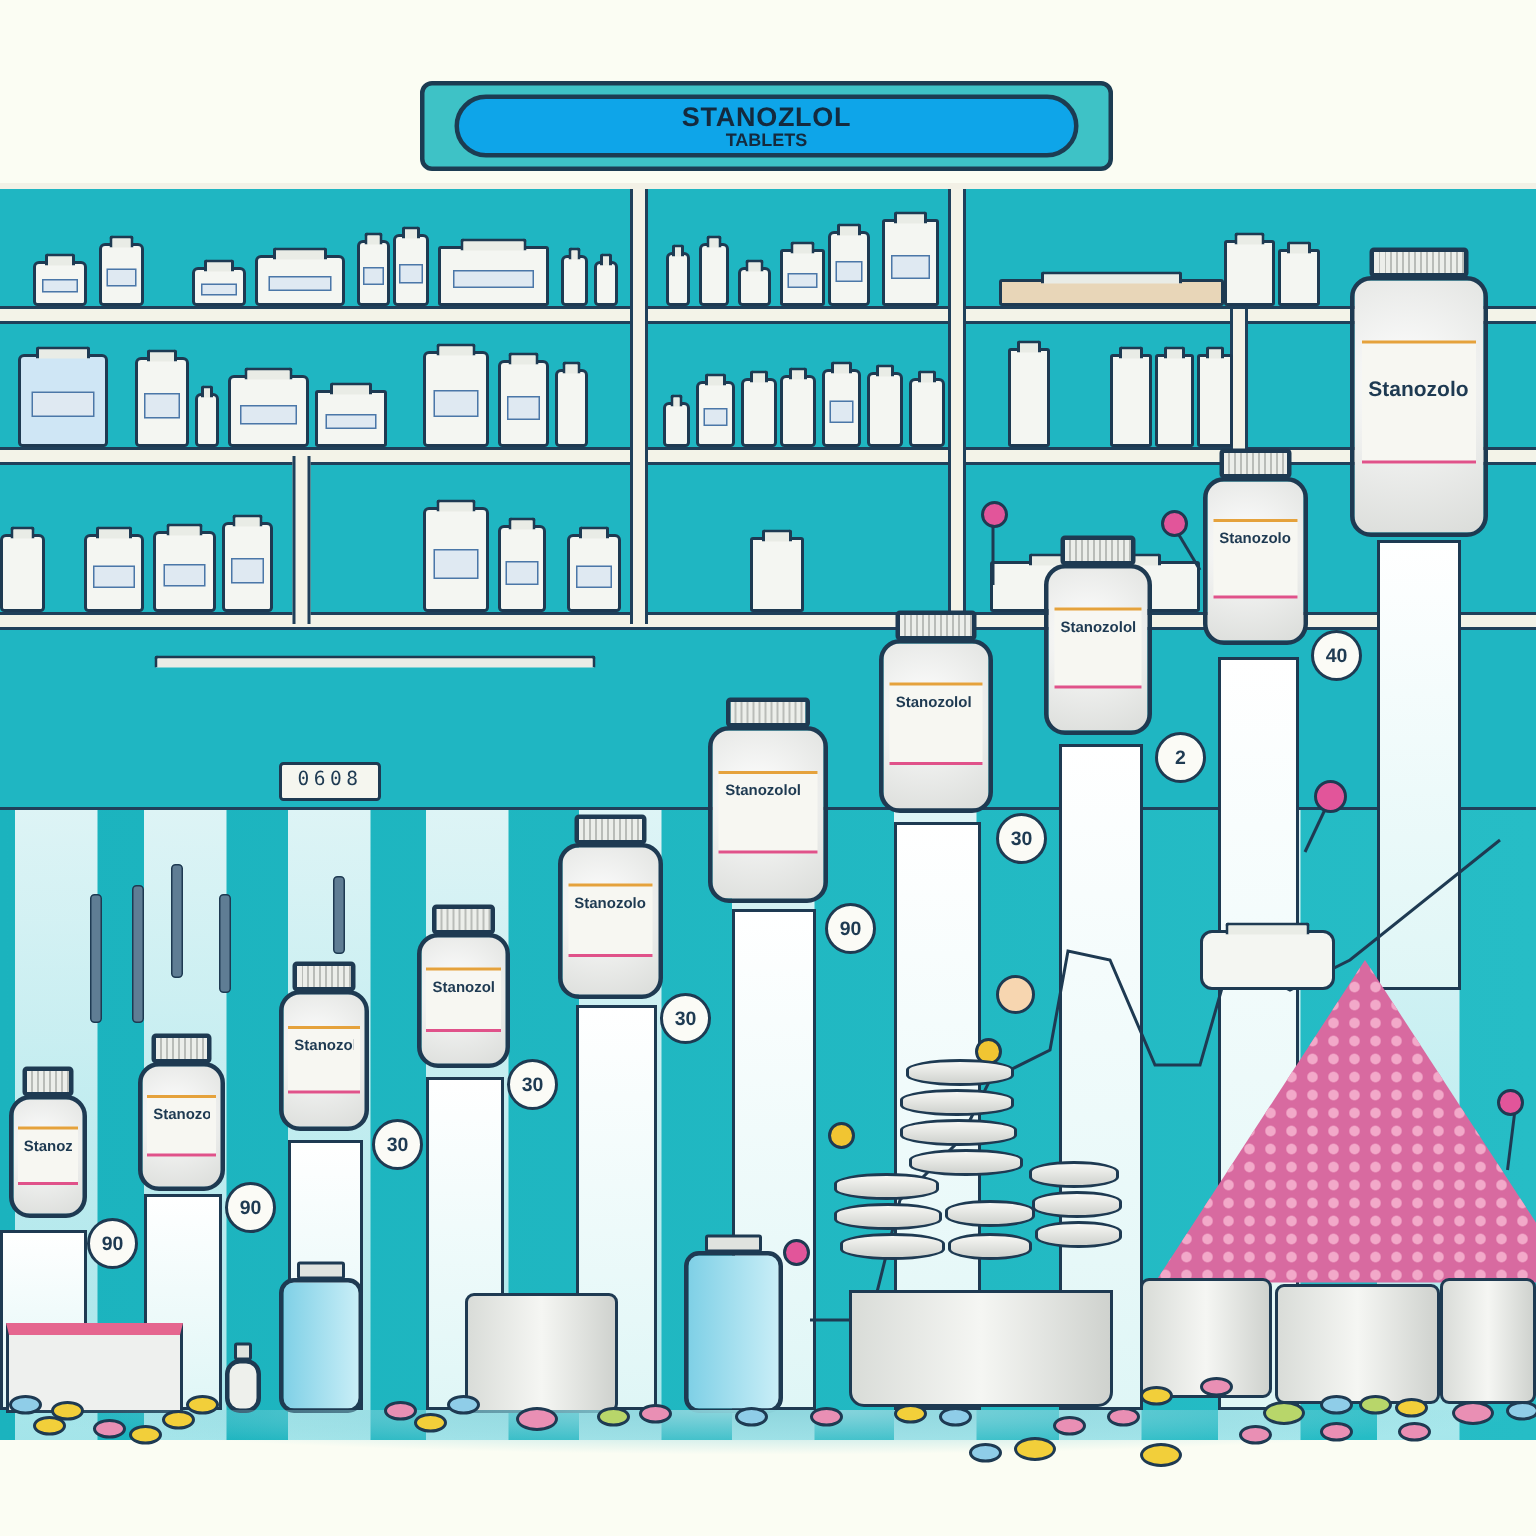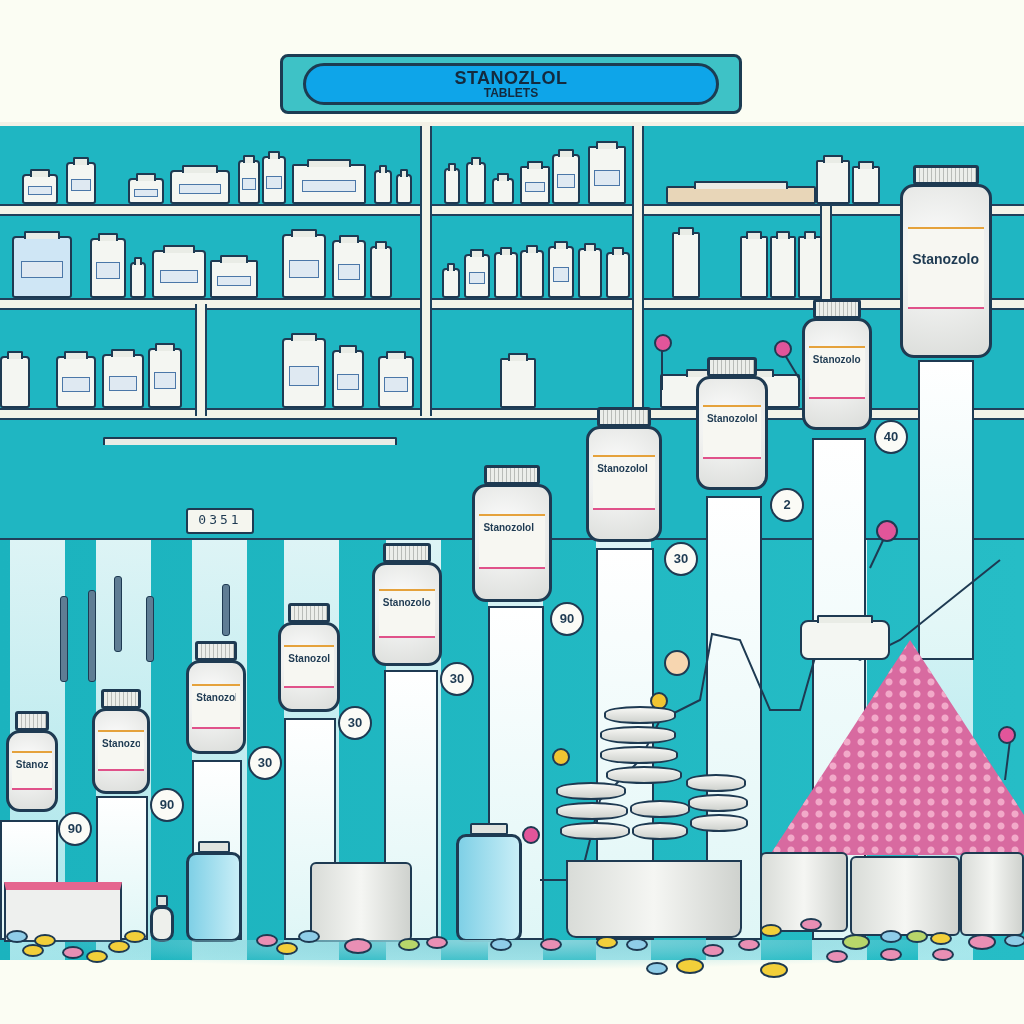--- a/index.html
+++ b/index.html
@@ -150,21 +150,21 @@
       </div>
     <div class="item" style="left:378px;top:230px;width:36px;height:52px">
         <div class="lbl"></div>
       </div>
     <div class="item" style="left:500px;top:232px;width:36px;height:50px;border-radius:2px"></div>
     <div class="item" style="left:660px;top:248px;width:140px;height:34px;border-radius:2px"></div>
 
     <div class="item" style="left:20px;top:318px;width:460px;height:94px;background:transparent;border:none"></div>
   </div>
 
-  <div class="counter">0351</div>
+  <div class="counter">0608</div>
 
   <div class="sign-frame">
     <div class="sign-inner">
       <div class="sign-title">STANOZLOL</div>
       <div class="sign-sub">TABLETS</div>
     </div>
   </div>
 
   <div class="lower">
     <div class="stripe" style="left:10px"></div>

